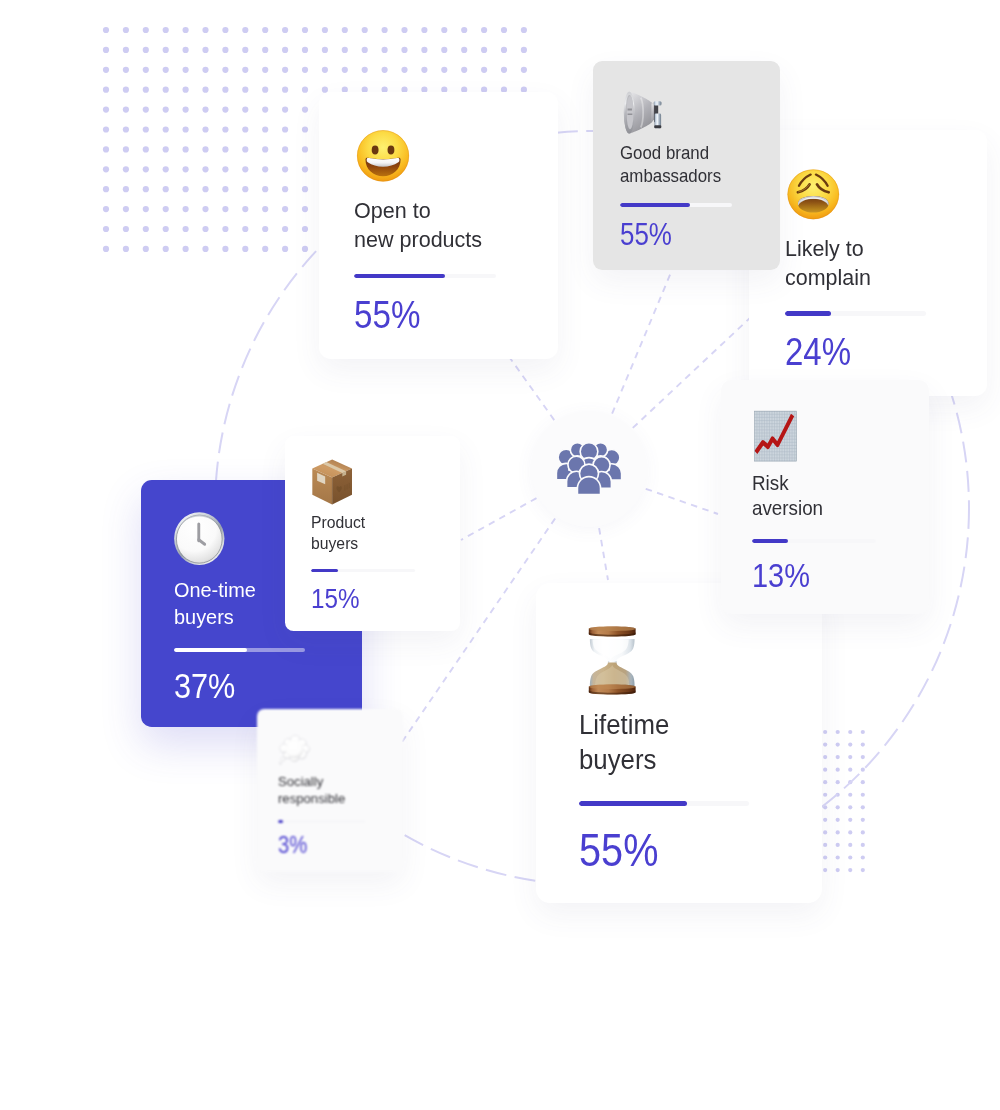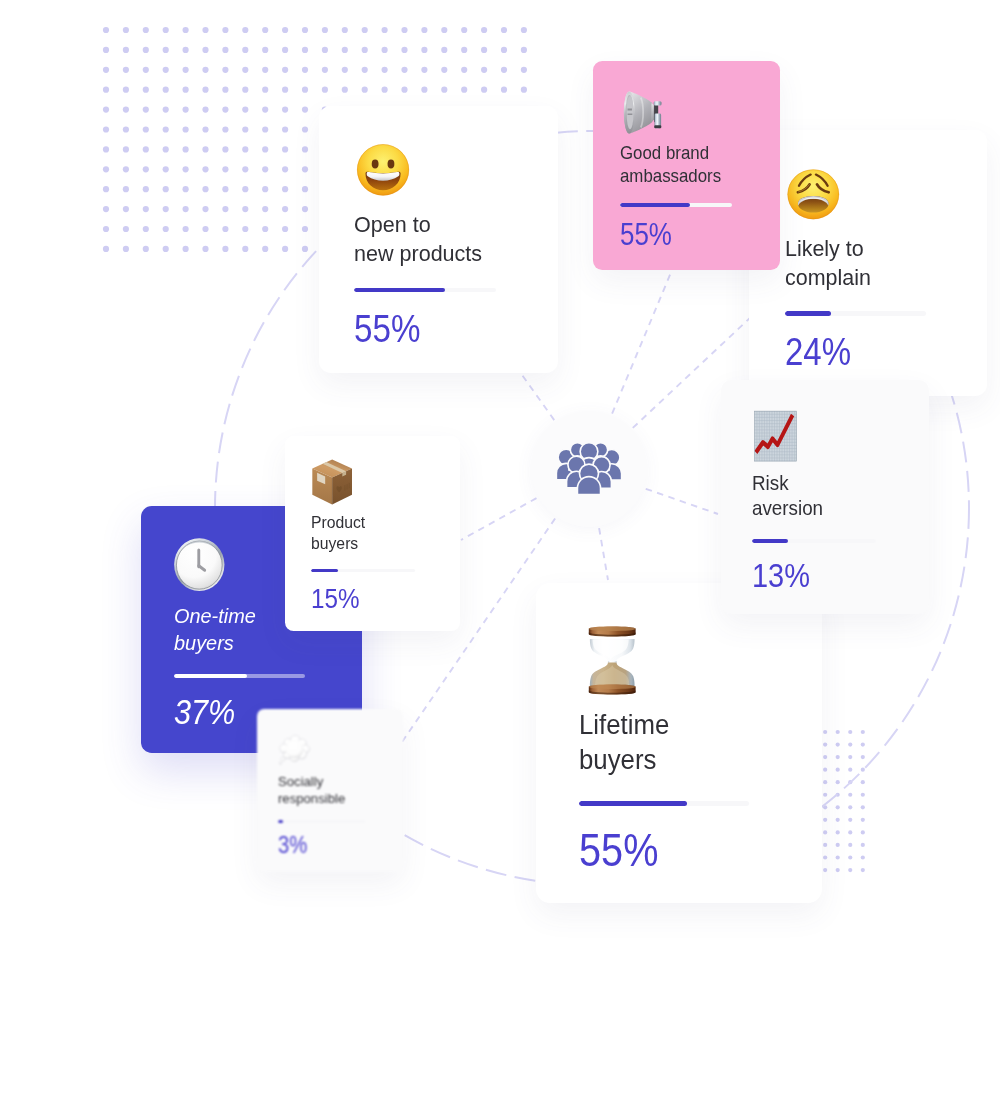--- a/index.html
+++ b/index.html
@@ -391,21 +391,21 @@
         <line x1="554.2" y1="420.1" x2="510" y2="358"></line>
         <line x1="612.1" y1="413.6" x2="672" y2="270"></line>
         <line x1="632.8" y1="427.9" x2="751" y2="317"></line>
         <line x1="645.7" y1="488.8" x2="718" y2="514"></line>
         <line x1="599.1" y1="528.1" x2="608" y2="580"></line>
         <line x1="555.1" y1="518.5" x2="402" y2="742"></line>
         <line x1="536.5" y1="498.1" x2="461" y2="540"></line>
       </g>
     </svg>
   <div id="cards">
-      <div class="card" style="left: 318.5px; top: 106px; width: 239px; height: 267.4px; z-index: 5; border-radius: 11.7px; filter: blur(0.35px);">
+      <div class="card" style="left: 318.5px; top: 92px; width: 239px; height: 267.4px; z-index: 5; border-radius: 11.7px; filter: blur(0.35px);">
         <div class="emoji" style="left: 35.11px; top: 33.44px; width: 60.19px; height: 60.19px;">
           <svg viewBox="0 0 100 100" overflow="visible">
             <g transform="translate(3.8 7.4) scale(0.889 0.877)">
               <defs>
                 <radialGradient id="gfBody" cx="50%" cy="34%" r="68%">
                   <stop offset="0" stop-color="#fdf171"></stop>
                   <stop offset=".42" stop-color="#fcdb45"></stop>
                   <stop offset=".75" stop-color="#f9ba1f"></stop>
                   <stop offset="1" stop-color="#ee9510"></stop>
                 </radialGradient>
@@ -429,21 +429,21 @@
             </g>
           </svg>
         </div>
         <div class="label" style="left: 35.53px; top: 103.82px; font-size: 22.4px; line-height: 29.26px; transform: scaleX(0.962); transform-origin: 0px 50%;">Open to
 new products</div>
         <div class="bar" style="left: 35.53px; top: 182.08px; width: 142.12px; height: 4.18px;">
           <i style="width: 90.81px;"></i>
         </div>
         <div class="pct" style="left: 35.53px; top: 199.97px; font-size: 38.96px; line-height: 45.97px; transform: scaleX(0.852); transform-origin: 0px 50%;">55%</div>
       </div>
-      <div class="card" style="left: 592.6px; top: 61px; width: 187px; height: 209.3px; z-index: 6; border-radius: 9.2px; filter: blur(0.75px); background: #f9a8d4;">
+      <div class="card" style="left: 592.6px; top: 61px; width: 187px; height: 209.3px; z-index: 6; border-radius: 9.2px; filter: blur(0.75px); background: #e5e5e5;">
         <div class="emoji" style="left: 27.47px; top: 26.16px; width: 47.09px; height: 47.09px;">
           <svg viewBox="0 0 100 100" overflow="visible">
             <g transform="translate(7.3 7.7) scale(0.879 0.932)">
               <defs>
                 <linearGradient id="lsH1" x1="0" y1="0" x2=".55" y2="1">
                   <stop offset="0" stop-color="#f2f2f3"></stop>
                   <stop offset=".3" stop-color="#d2d2d6"></stop>
                   <stop offset=".62" stop-color="#b2b2b8"></stop>
                   <stop offset="1" stop-color="#949499"></stop>
                 </linearGradient>
@@ -572,21 +572,21 @@
             </g>
           </svg>
         </div>
         <div class="label" style="left: 25.97px; top: 75.88px; font-size: 16.37px; line-height: 21.38px; transform: scaleX(0.962); transform-origin: 0px 50%;">Product
 buyers</div>
         <div class="bar" style="left: 25.97px; top: 133.08px; width: 103.87px; height: 3.05px;">
           <i style="width: 27.01px;"></i>
         </div>
         <div class="pct" style="left: 25.97px; top: 146.15px; font-size: 28.47px; line-height: 33.59px; transform: scaleX(0.852); transform-origin: 0px 50%;">15%</div>
       </div>
-      <div class="card dark" style="left: 141px; top: 506px; width: 220.8px; height: 247px; z-index: 2; border-radius: 10.8px; filter: blur(0.3px); font-style: italic;">
+      <div class="card dark" style="left: 141px; top: 480px; width: 220.8px; height: 247px; z-index: 2; border-radius: 10.8px; filter: blur(0.3px);">
         <div class="emoji" style="left: 32.42px; top: 30.88px; width: 55.58px; height: 55.58px;">
           <svg viewBox="0 0 100 100" overflow="visible">
             <g transform="translate(1.1 1.1) scale(0.924 0.971)">
               <defs>
                 <linearGradient id="clkRim" x1=".15" y1="0" x2=".85" y2="1">
                   <stop offset="0" stop-color="#fcfdfd"></stop>
                   <stop offset=".28" stop-color="#c9d0d8"></stop>
                   <stop offset=".55" stop-color="#9aa3ad"></stop>
                   <stop offset=".78" stop-color="#d8dce0"></stop>
                   <stop offset="1" stop-color="#f4f4f4"></stop>

